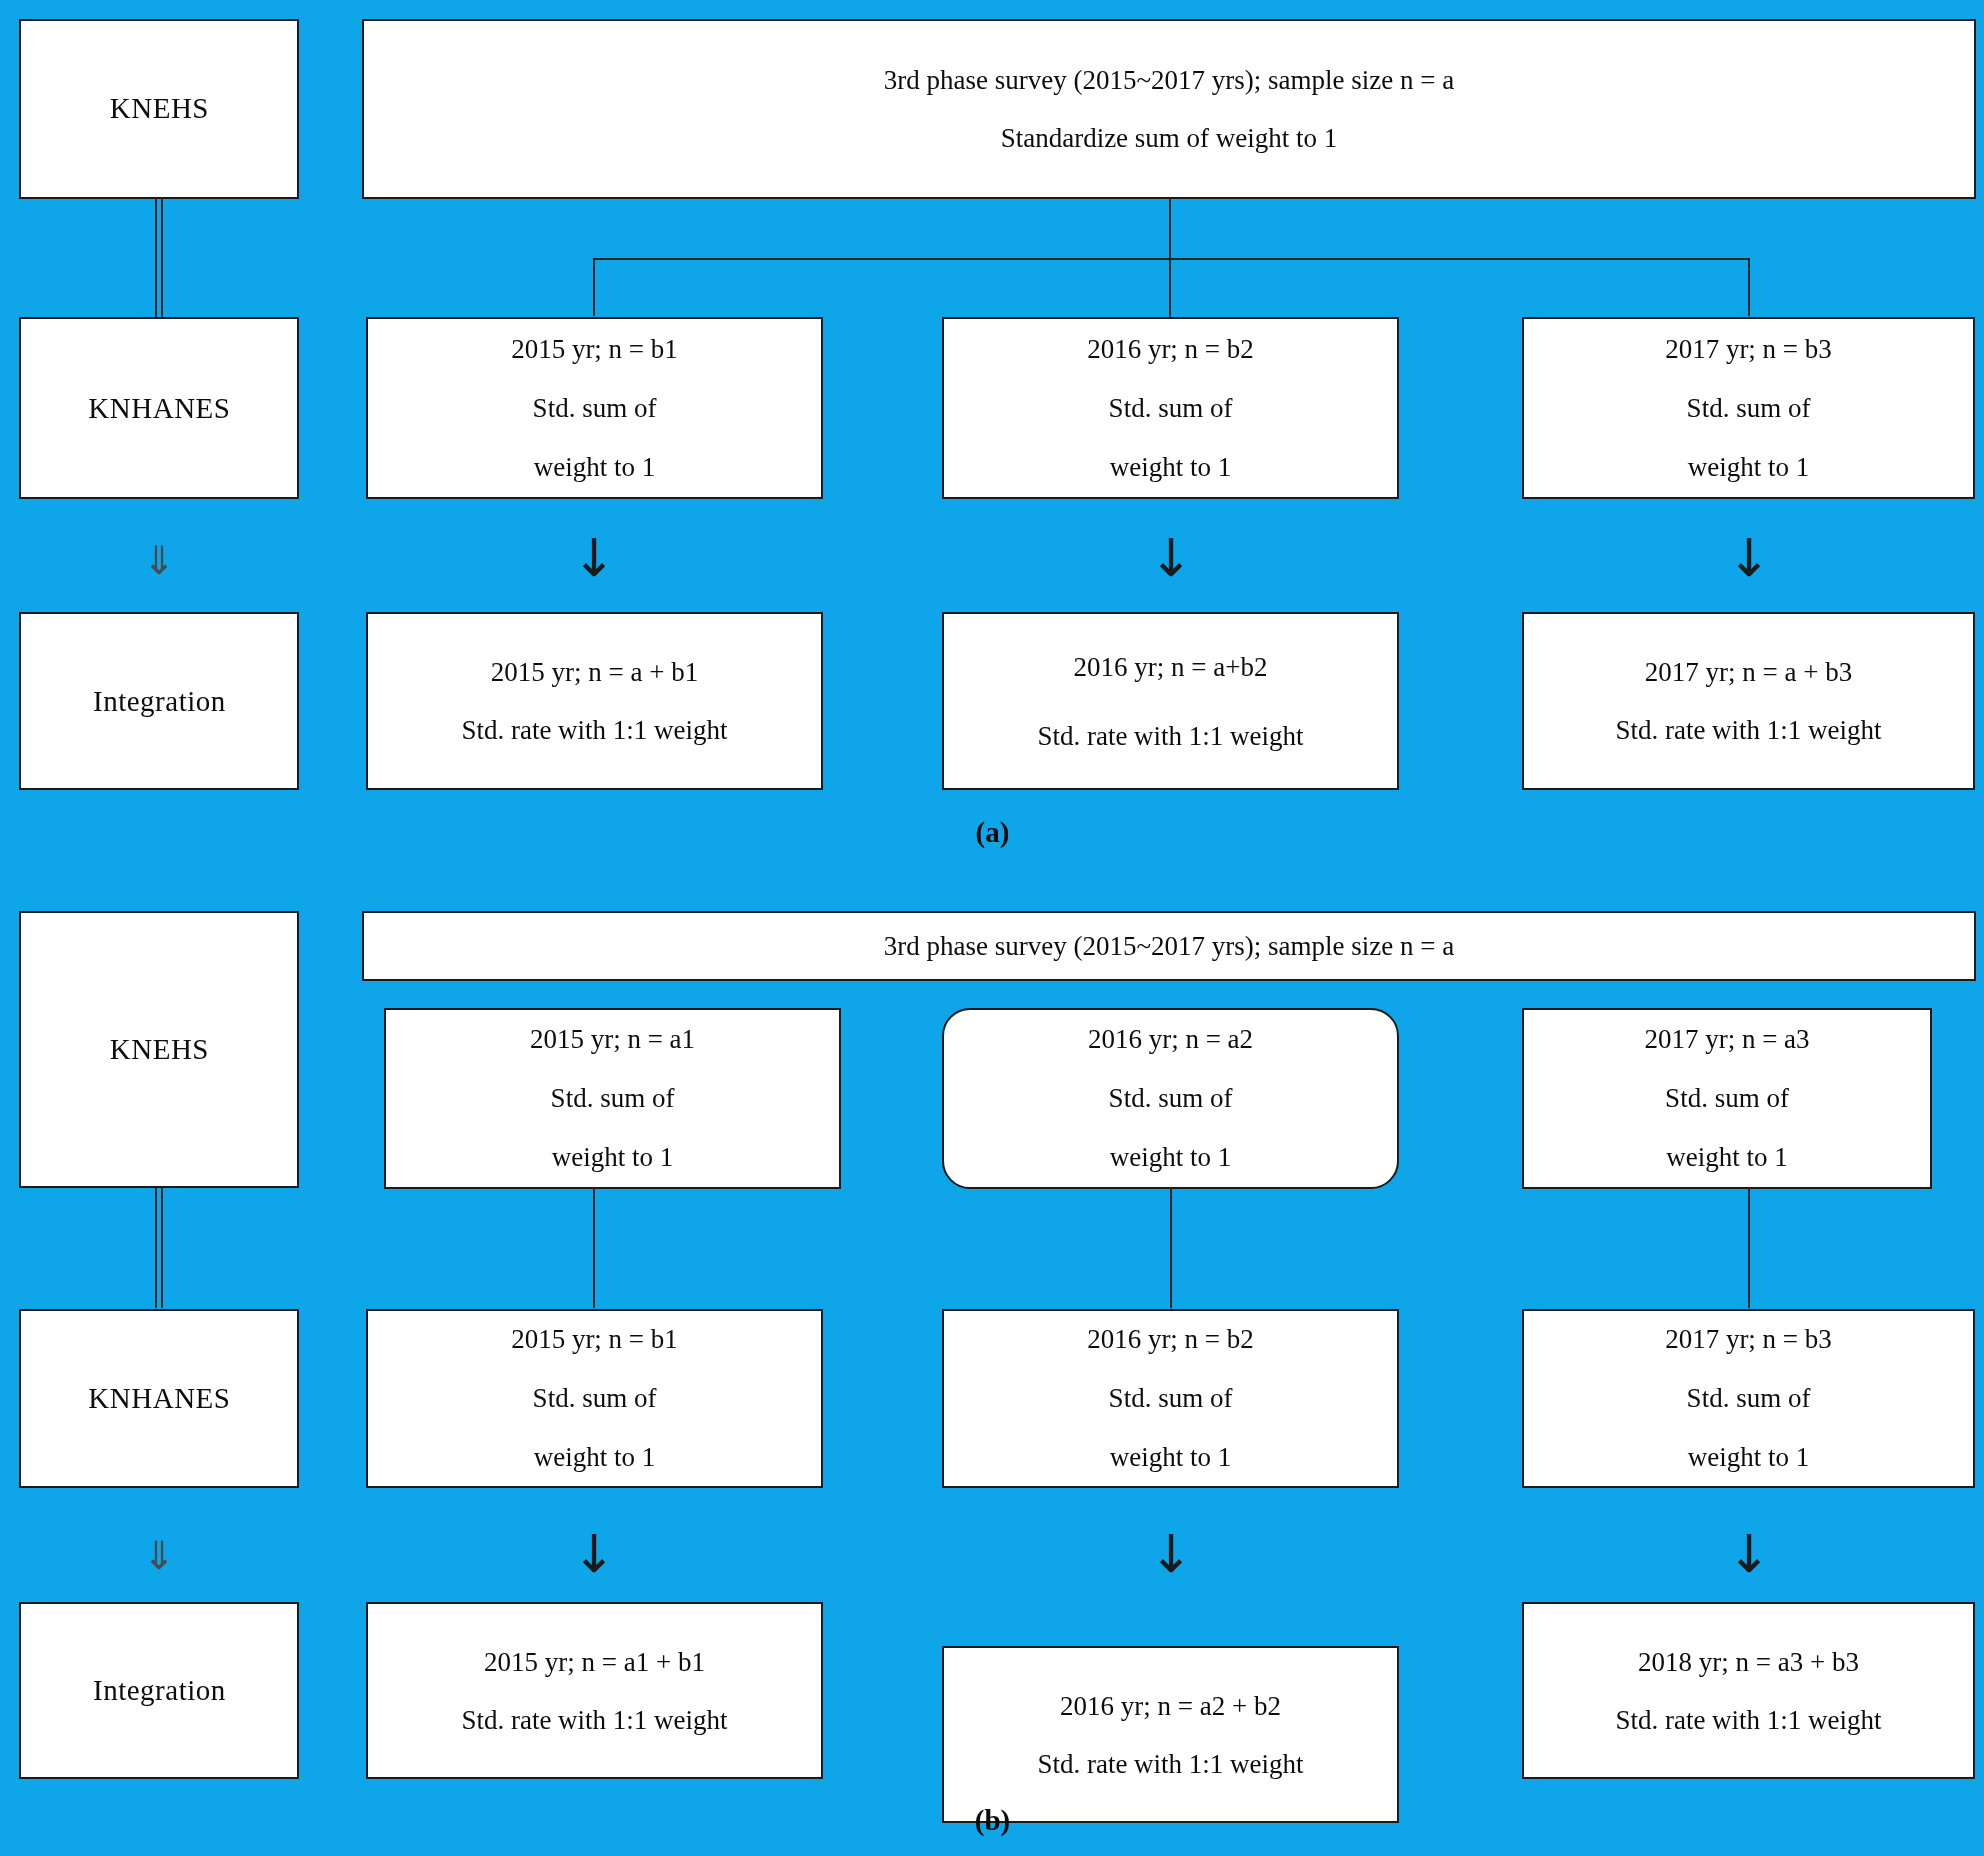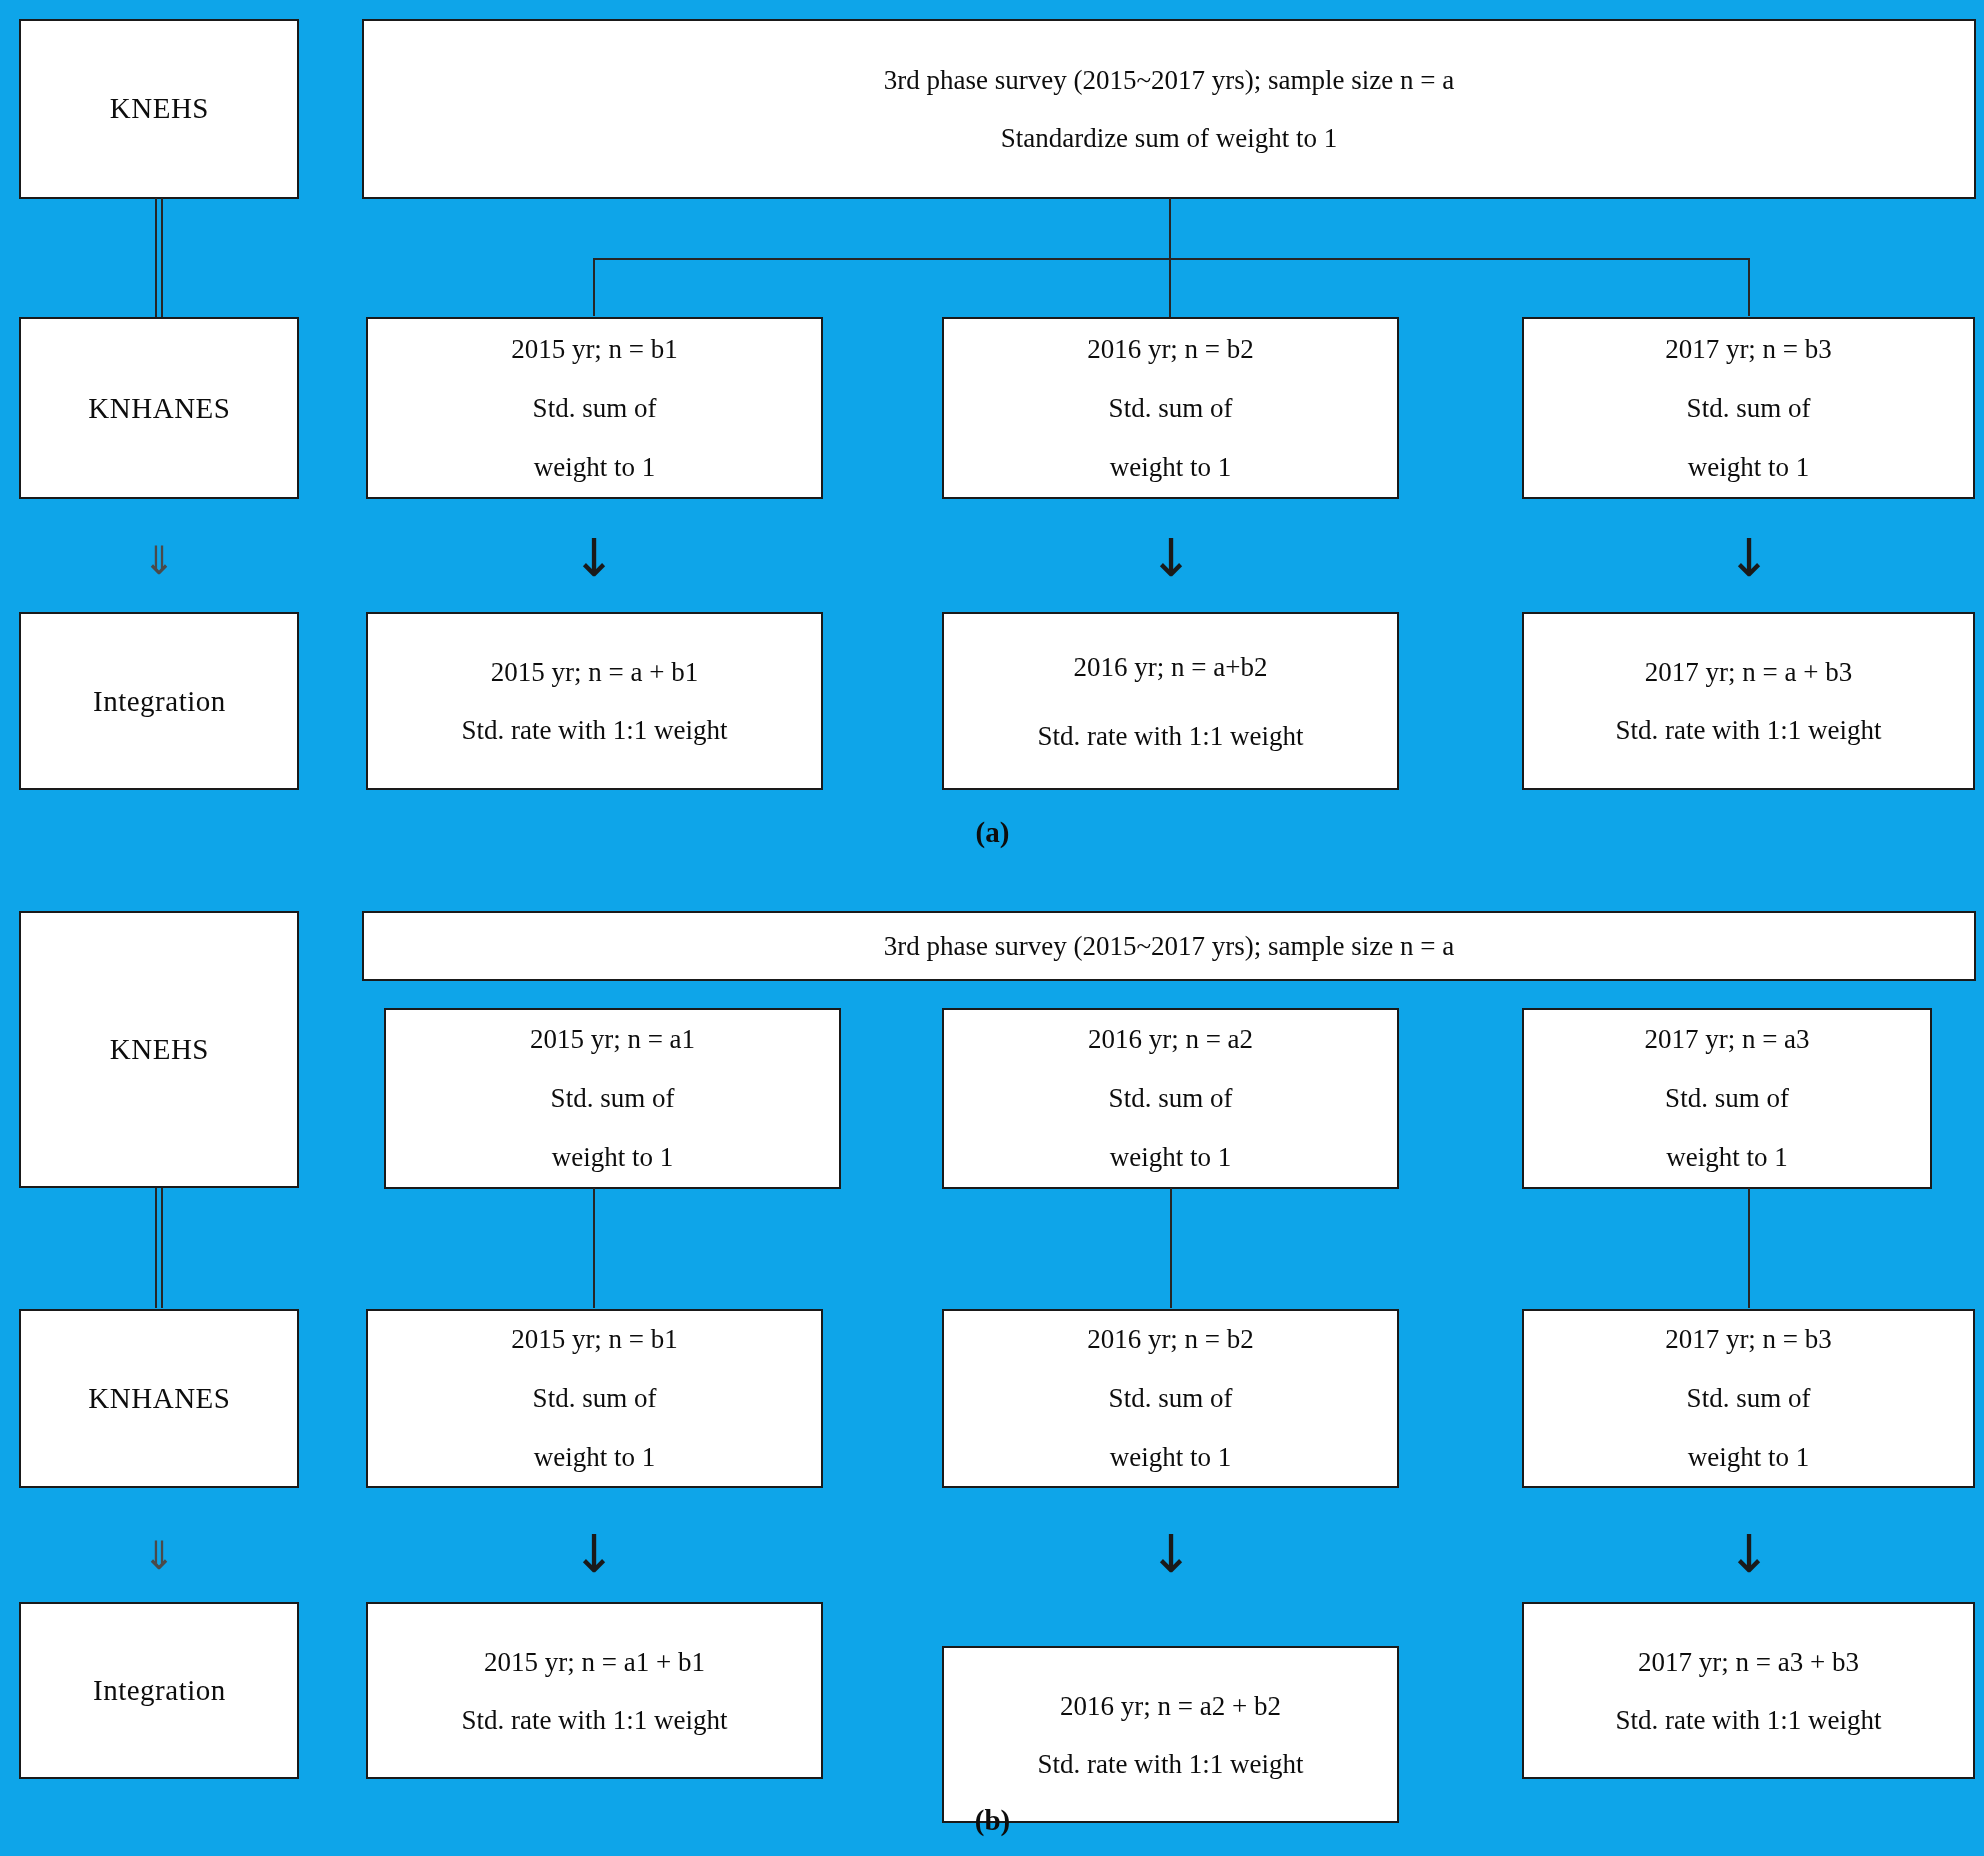--- a/index.html
+++ b/index.html
@@ -122,21 +122,21 @@
   <div class="box" style="left:362px;top:911px;width:1614px;height:70px;">
     <div class="ln2">3rd phase survey (2015~2017 yrs); sample size n = a</div>
   </div>
 
   <div class="box" style="left:384px;top:1008px;width:457px;height:181px;">
     <div class="ln">2015 yr; n = a1</div>
     <div class="ln">Std. sum of</div>
     <div class="ln">weight to 1</div>
   </div>
 
-  <div class="box" style="left:942px;top:1008px;width:457px;height:181px;">
+  <div class="box" style="left:942px;top:1008px;width:457px;height:181px;border-radius:28px;">
     <div class="ln">2016 yr; n = a2</div>
     <div class="ln">Std. sum of</div>
     <div class="ln">weight to 1</div>
   </div>
 
   <div class="box" style="left:1522px;top:1008px;width:410px;height:181px;">
     <div class="ln">2017 yr; n = a3</div>
     <div class="ln">Std. sum of</div>
     <div class="ln">weight to 1</div>
   </div>
@@ -182,20 +182,20 @@
     <div class="ln2">2015 yr; n = a1 + b1</div>
     <div class="ln2">Std. rate with 1:1 weight</div>
   </div>
 
   <div class="box" style="left:942px;top:1602px;width:457px;height:177px;margin-top:44px;">
     <div class="ln2">2016 yr; n = a2 + b2</div>
     <div class="ln2">Std. rate with 1:1 weight</div>
   </div>
 
   <div class="box" style="left:1522px;top:1602px;width:453px;height:177px;">
-    <div class="ln2">2017 yr; n = a3 + b3</div>
+    <div class="ln2">2018 yr; n = a3 + b3</div>
     <div class="ln2">Std. rate with 1:1 weight</div>
   </div>
 
   <div class="caption" style="top:1804px;">(b)</div>
 
 </div>
 
 
 </body></html>

